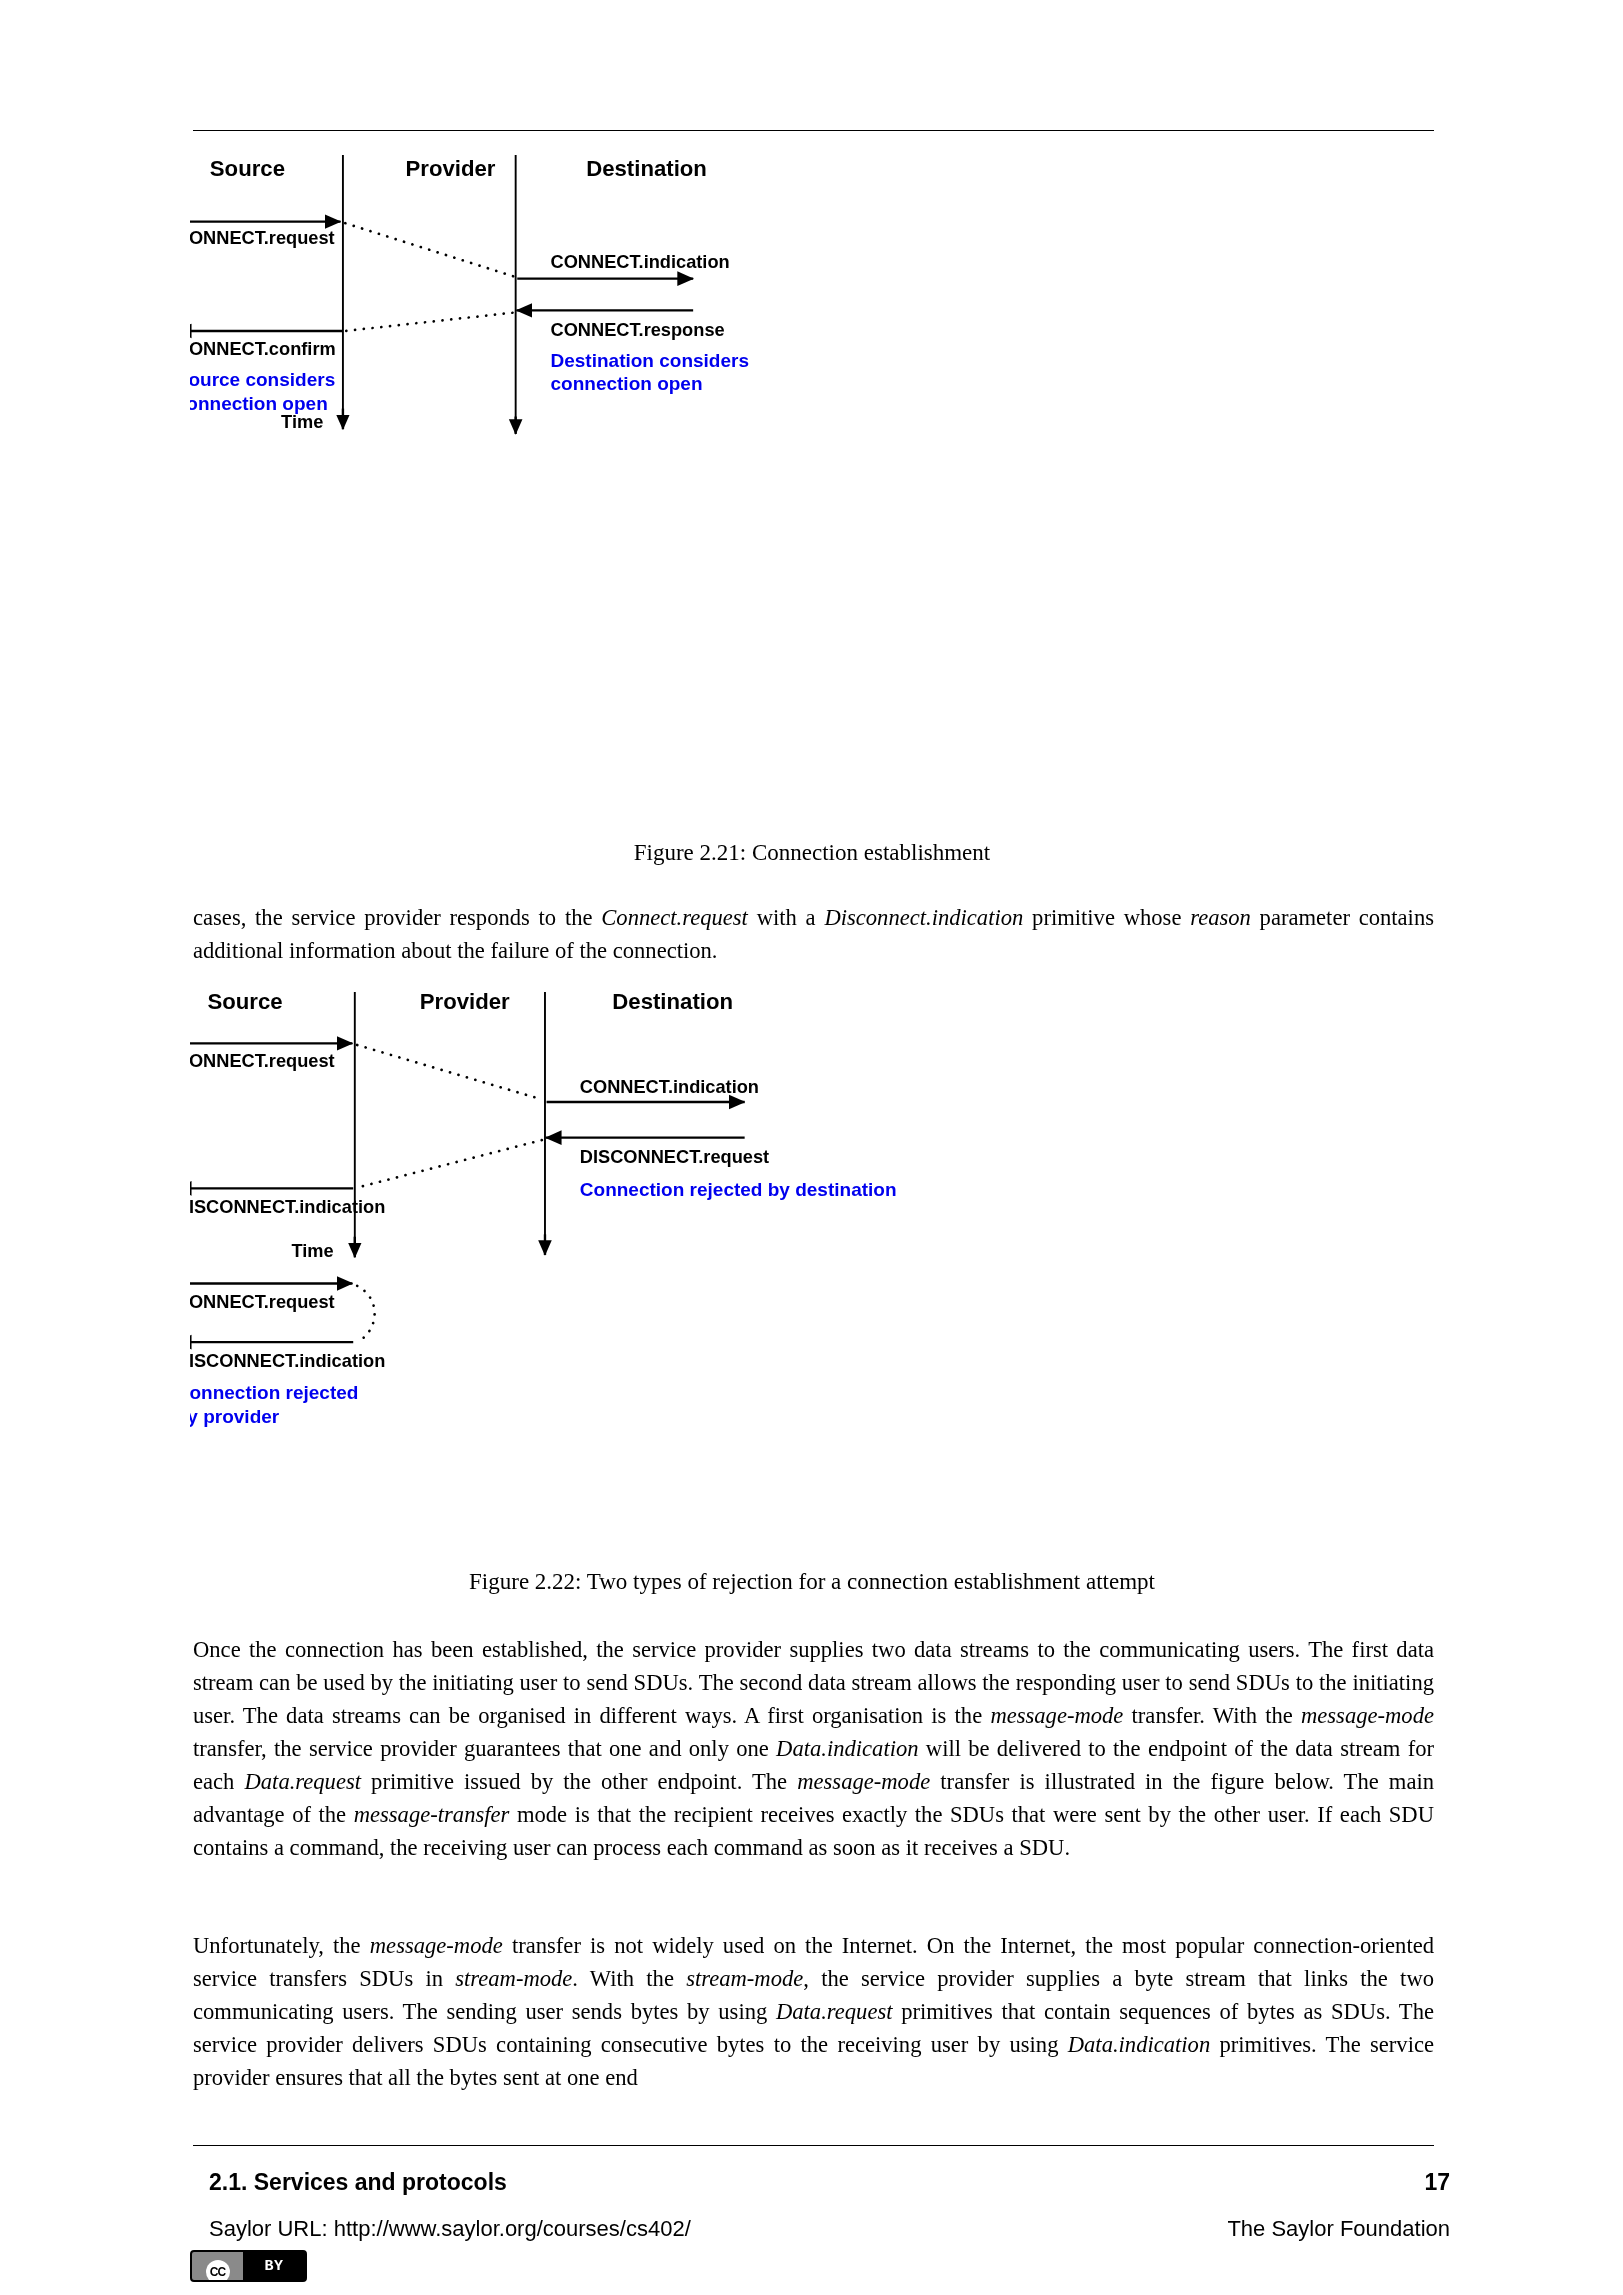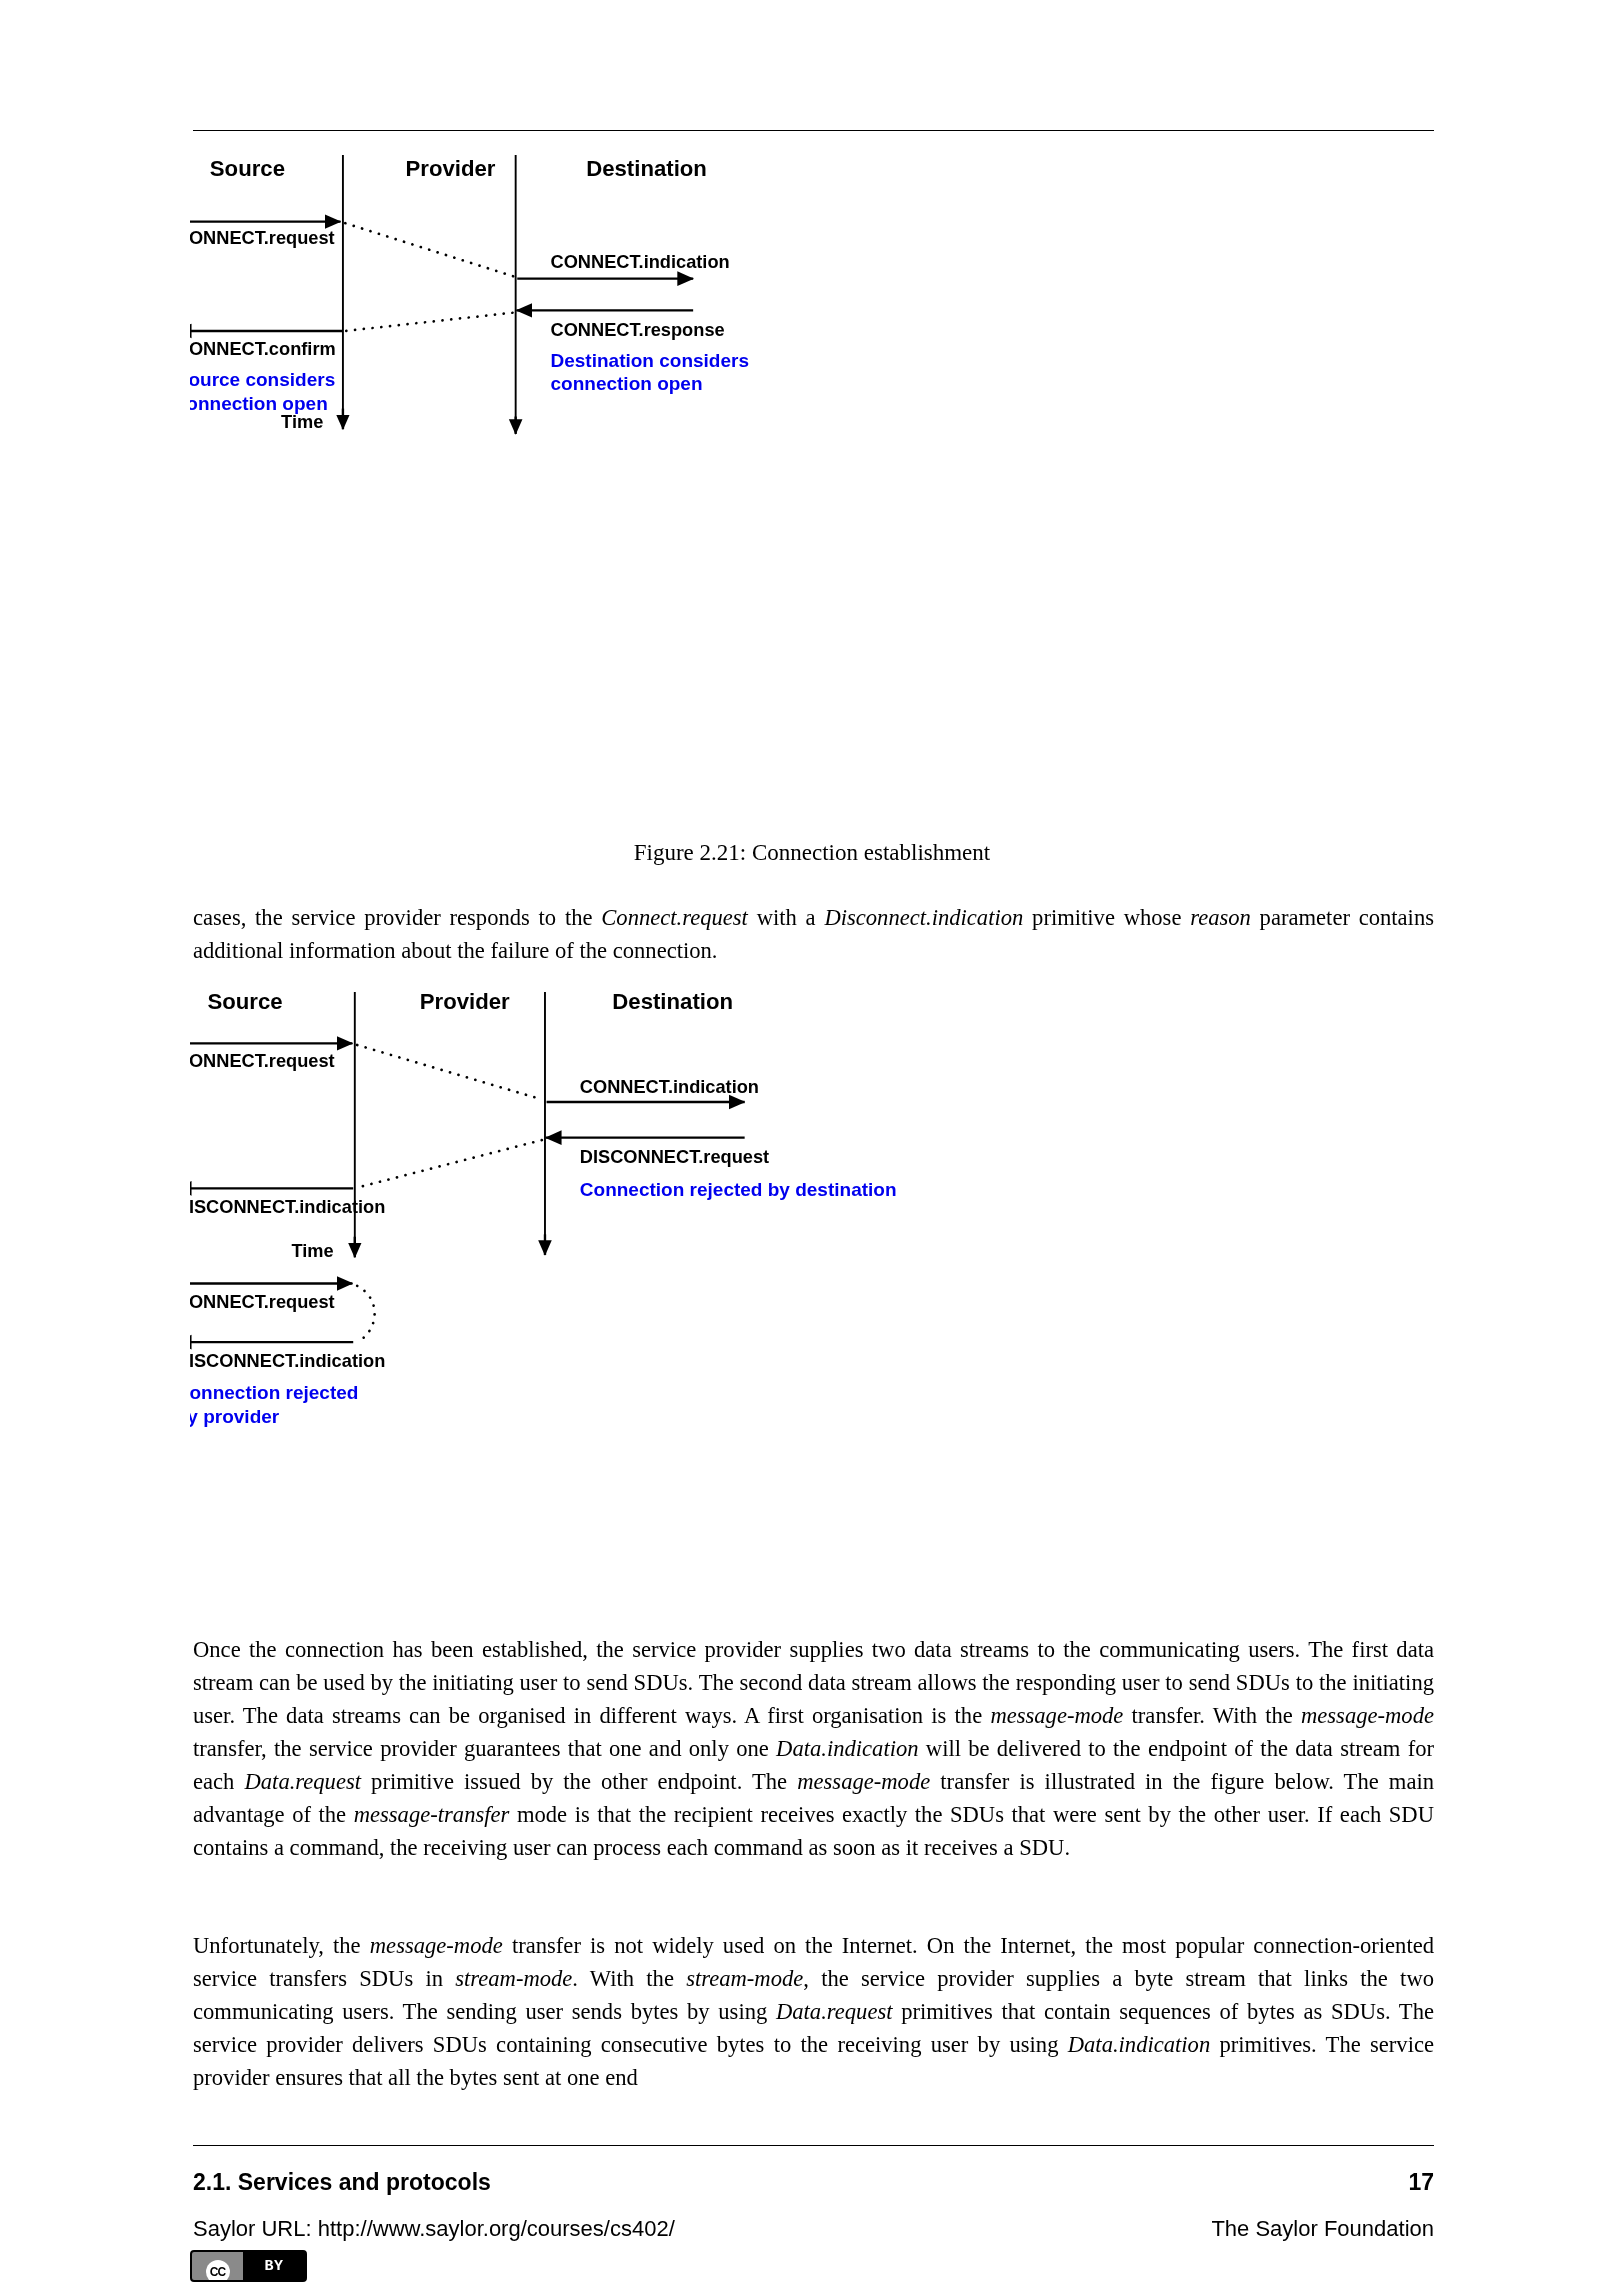--- a/index.html
+++ b/index.html
@@ -44,21 +44,21 @@
     font-family:Liberation Serif, serif;
     font-size:22.6px; line-height:33px;
     text-align:justify;
     text-justify:inter-word;
     hyphens:none;
   }
   .para i { font-style:italic; }
 
   
   .foot-row {
-    position:absolute; left:193px; width:1241px;
+    position:absolute; left:209px; width:1241px;
     display:flex; justify-content:space-between; align-items:baseline;text-align:center;
   }
   .foot-sec {
     top:2169px;
     font-family:"Liberation Sans", sans-serif;
     font-weight:bold; font-size:23px;
   }
   .foot-url {
     top:2216px;
     font-family:"Liberation Sans", sans-serif;
@@ -214,20 +214,21 @@
       <line class="msg" x1="206" y1="448" x2="-18" y2="448" marker-end="url(#ah-l)"></line>
       <text class="prim" x="-18" y="479">DISCONNECT.indication</text>
 
       <text class="note" x="-18" y="520">Connection rejected</text>
       <text class="note" x="-18" y="550">by provider</text>
 
       <text class="timelbl" x="128" y="340">Time</text>
     </svg>
   </div>
 
+  <div class="caption" style="top:1569px;">Figure 2.22: Two types of rejection for a connection establishment attempt</div>
 
   <div class="para" style="top:1633px;"><span>Once the connection has been established, the service provider supplies two data streams to the communicating users. The first data stream can be used by the initiating user to send SDUs. The second data stream allows the responding user to send SDUs to the initiating user. The data streams can be organised in different ways. A first organisation is the </span><i>message-mode</i><span> transfer. With the </span><i>message-mode</i><span> transfer, the service provider guarantees that one and only one </span><i>Data.indication</i><span> will be delivered to the endpoint of the data stream for each </span><i>Data.request</i><span> primitive issued by the other endpoint. The </span><i>message-mode</i><span> transfer is illustrated in the figure below. The main advantage of the </span><i>message-transfer</i><span> mode is that the recipient receives exactly the SDUs that were sent by the other user. If each SDU contains a command, the receiving user can process each command as soon as it receives a SDU.</span></div>
 
   <div class="para" style="top:1929px;"><span>Unfortunately, the </span><i>message-mode</i><span> transfer is not widely used on the Internet. On the Internet, the most popular connection-oriented service transfers SDUs in </span><i>stream-mode</i><span>. With the </span><i>stream-mode</i><span>, the service provider supplies a byte stream that links the two communicating users. The sending user sends bytes by using </span><i>Data.request</i><span> primitives that contain sequences of bytes as SDUs. The service provider delivers SDUs containing consecutive bytes to the receiving user by using </span><i>Data.indication</i><span> primitives. The service provider ensures that all the bytes sent at one end</span></div>
 
   <div class="rule rule-bottom"></div>
 
   <div class="foot-row foot-sec">
     <span>2.1.  Services and protocols</span>
     <span>17</span>

